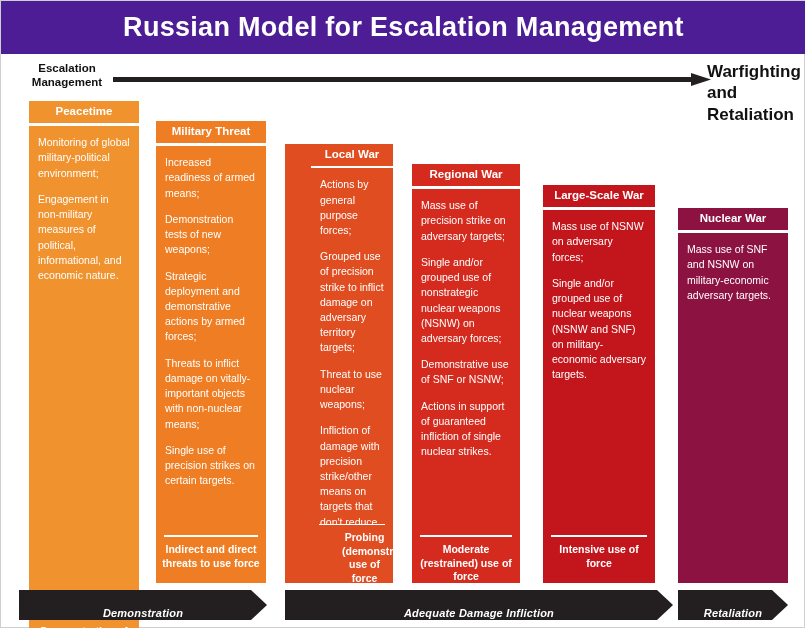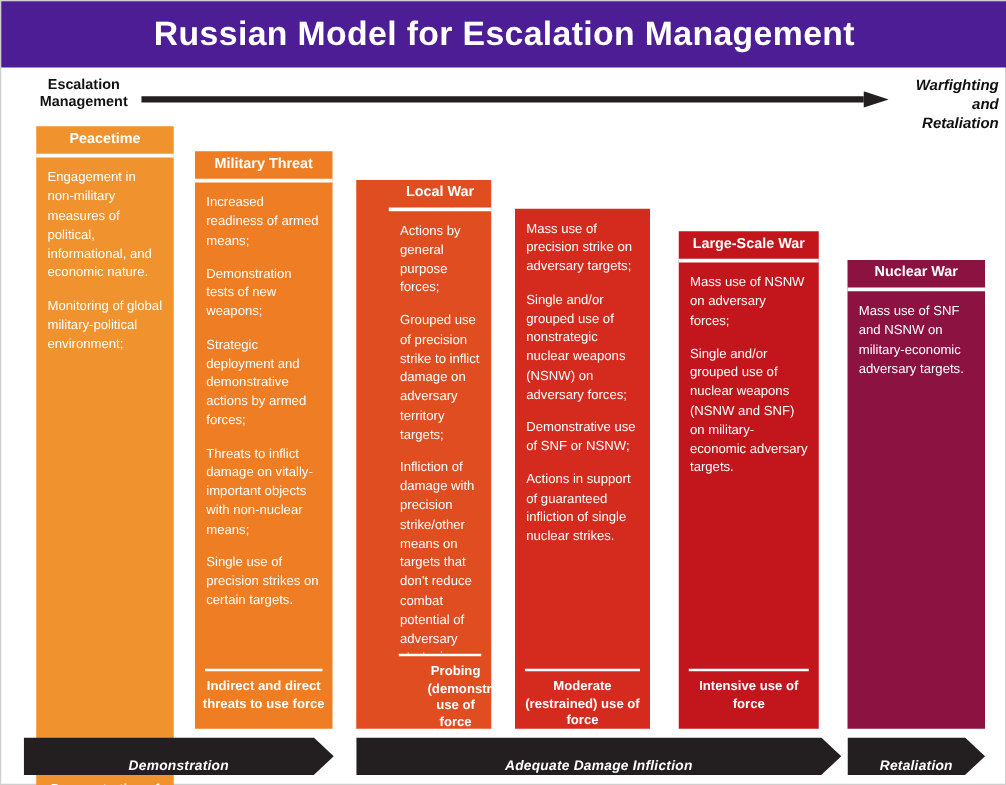--- a/index.html
+++ b/index.html
@@ -52,26 +52,25 @@
     font-size: 11.5px;
     font-weight: bold;
     color: #111111;
     line-height: 1.25;
   }
   .axis-right-label {
     position: absolute;
     left: 706px;
     top: 60px;
     width: 92px;
-    text-align: right;
-    font-size: 12px;
+    text-align: left;
+    font-size: 17px;
     font-weight: bold;
     color: #111111;
     line-height: 1.25;
-    font-style: italic;
   }
   .axis-arrow {
     position: absolute;
     left: 112px;
     top: 72px;
     width: 598px;
     height: 14px;
   }
 
   
@@ -176,22 +175,22 @@
     <rect x="0" y="4" width="578" height="5" fill="#231f20"></rect>
     <polygon points="578,0 598,6.5 578,13" fill="#231f20"></polygon>
   </svg>
 
   <div id="columns-layer">
       <div class="col" style="left: 28px; top: 100px; width: 110px; height: 564px; background: rgb(240, 146, 45);">
         <div class="col-inner">
           <div class="col-head">Peacetime</div>
           <div class="head-gap"></div>
           <div class="col-body">
+            <p>Monitoring of global military-political environment;</p>
             <p>Engagement in non-military measures of political, informational, and economic nature.</p>
-            <p>Monitoring of global military-political environment;</p>
           </div>
           <div class="foot-rule"></div>
           <div class="col-foot" style="height: 46px;">Demonstration of the possession of force</div>
         </div>
       </div>
       <div class="col" style="left: 155px; top: 120px; width: 110px; height: 462px; background: rgb(238, 125, 35);">
         <div class="col-inner">
           <div class="col-head">Military Threat</div>
           <div class="head-gap"></div>
           <div class="col-body">
@@ -205,28 +204,30 @@
           <div class="col-foot" style="height: 46px;">Indirect and direct threats to use force</div>
         </div>
       </div>
       <div class="col" style="left: 284px; top: 143px; width: 108px; height: 439px; background: rgb(224, 77, 32); padding-left: 26px;">
         <div class="col-inner">
           <div class="col-head">Local War</div>
           <div class="head-gap"></div>
           <div class="col-body">
             <p>Actions by general purpose forces;</p>
             <p>Grouped use of precision strike to inflict damage on adversary territory targets;</p>
+            <p>Threat to use nuclear weapons;</p>
             <p>Infliction of damage with precision strike/other means on targets that don't reduce combat potential of adversary strategic nuclear forces (SNF), but raise Russian SNF potential.</p>
           </div>
           <div class="foot-rule"></div>
           <div class="col-foot" style="height: 58px; margin-left: 25px;">Probing (demonstrative) use of force</div>
         </div>
       </div>
       <div class="col" style="left: 411px; top: 163px; width: 108px; height: 419px; background: rgb(213, 43, 30);">
         <div class="col-inner">
+          <div class="col-head">Regional War</div>
           <div class="head-gap"></div>
           <div class="col-body">
             <p>Mass use of precision strike on adversary targets;</p>
             <p>Single and/or grouped use of nonstrategic nuclear weapons (NSNW) on adversary forces;</p>
             <p>Demonstrative use of SNF or NSNW;</p>
             <p>Actions in support of guaranteed infliction of single nuclear strikes.</p>
           </div>
           <div class="foot-rule"></div>
           <div class="col-foot" style="height: 46px;">Moderate (restrained) use of force</div>
         </div>

